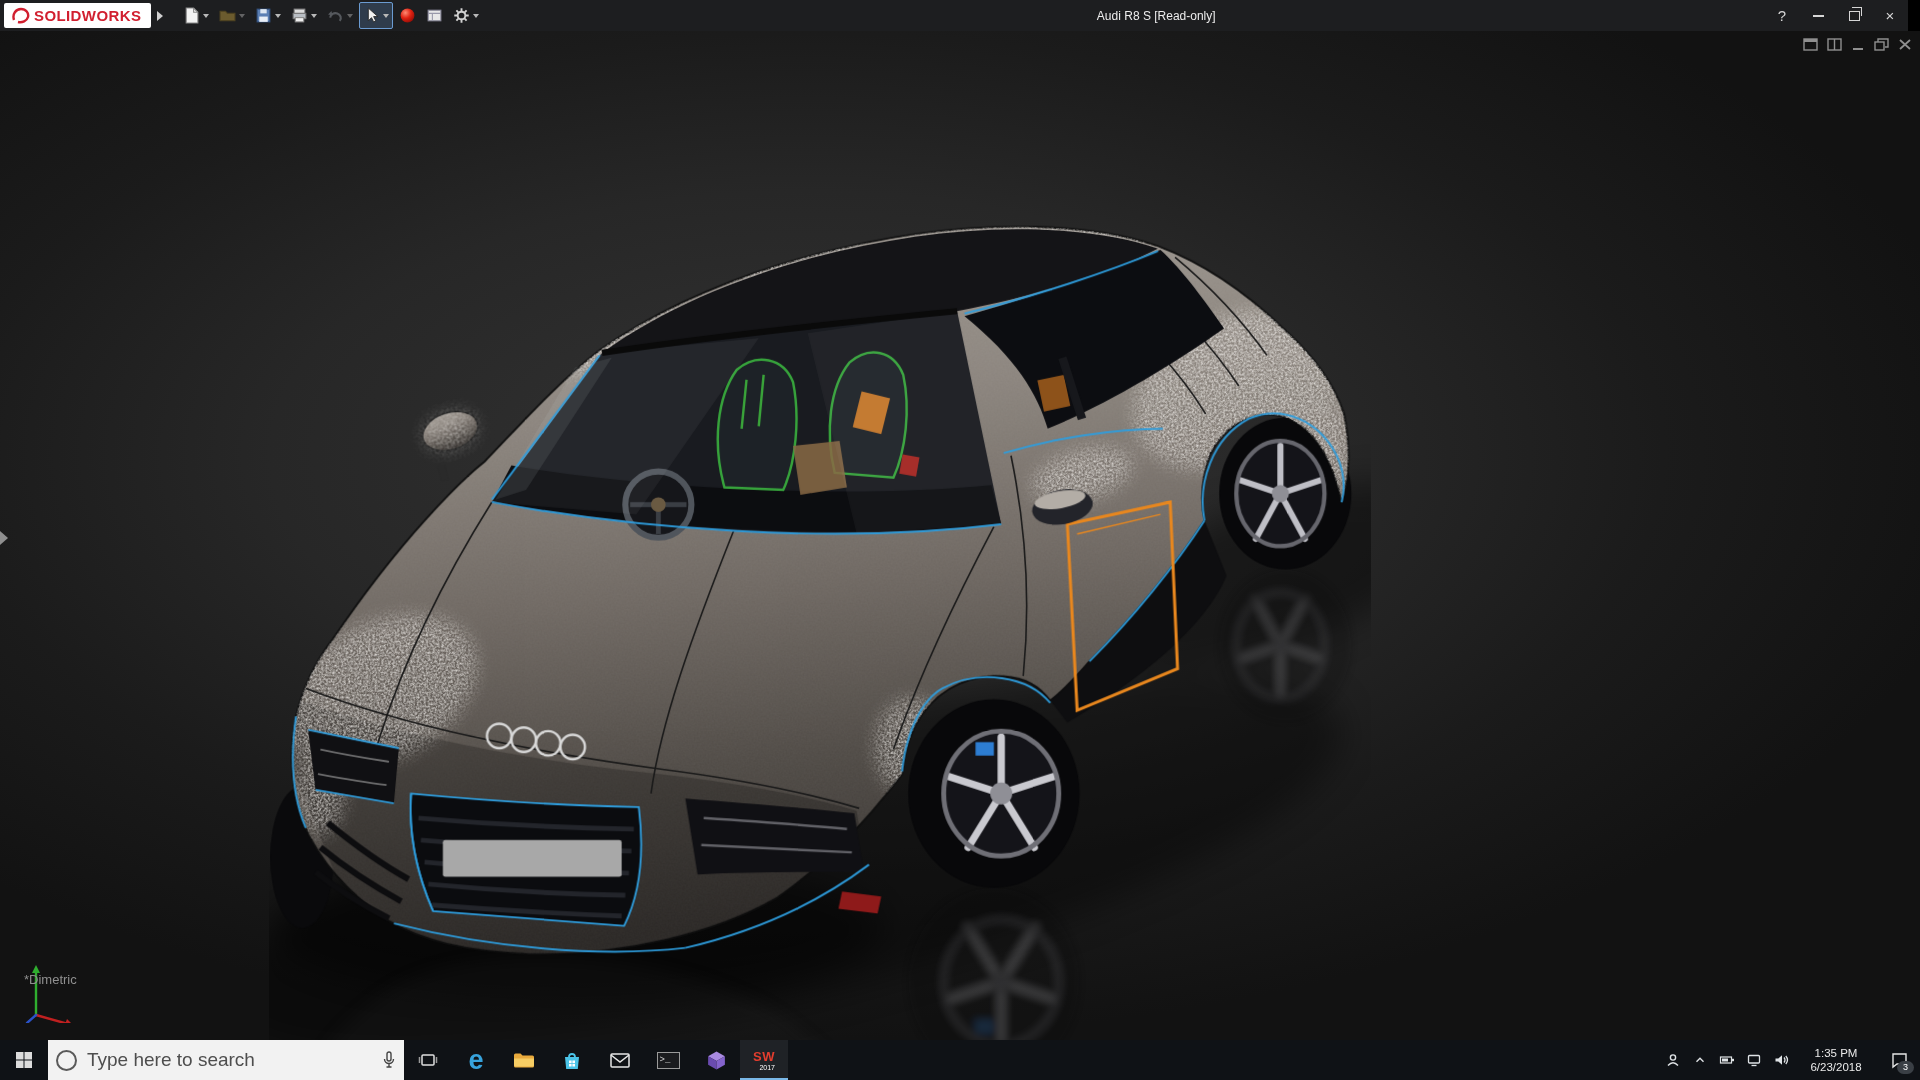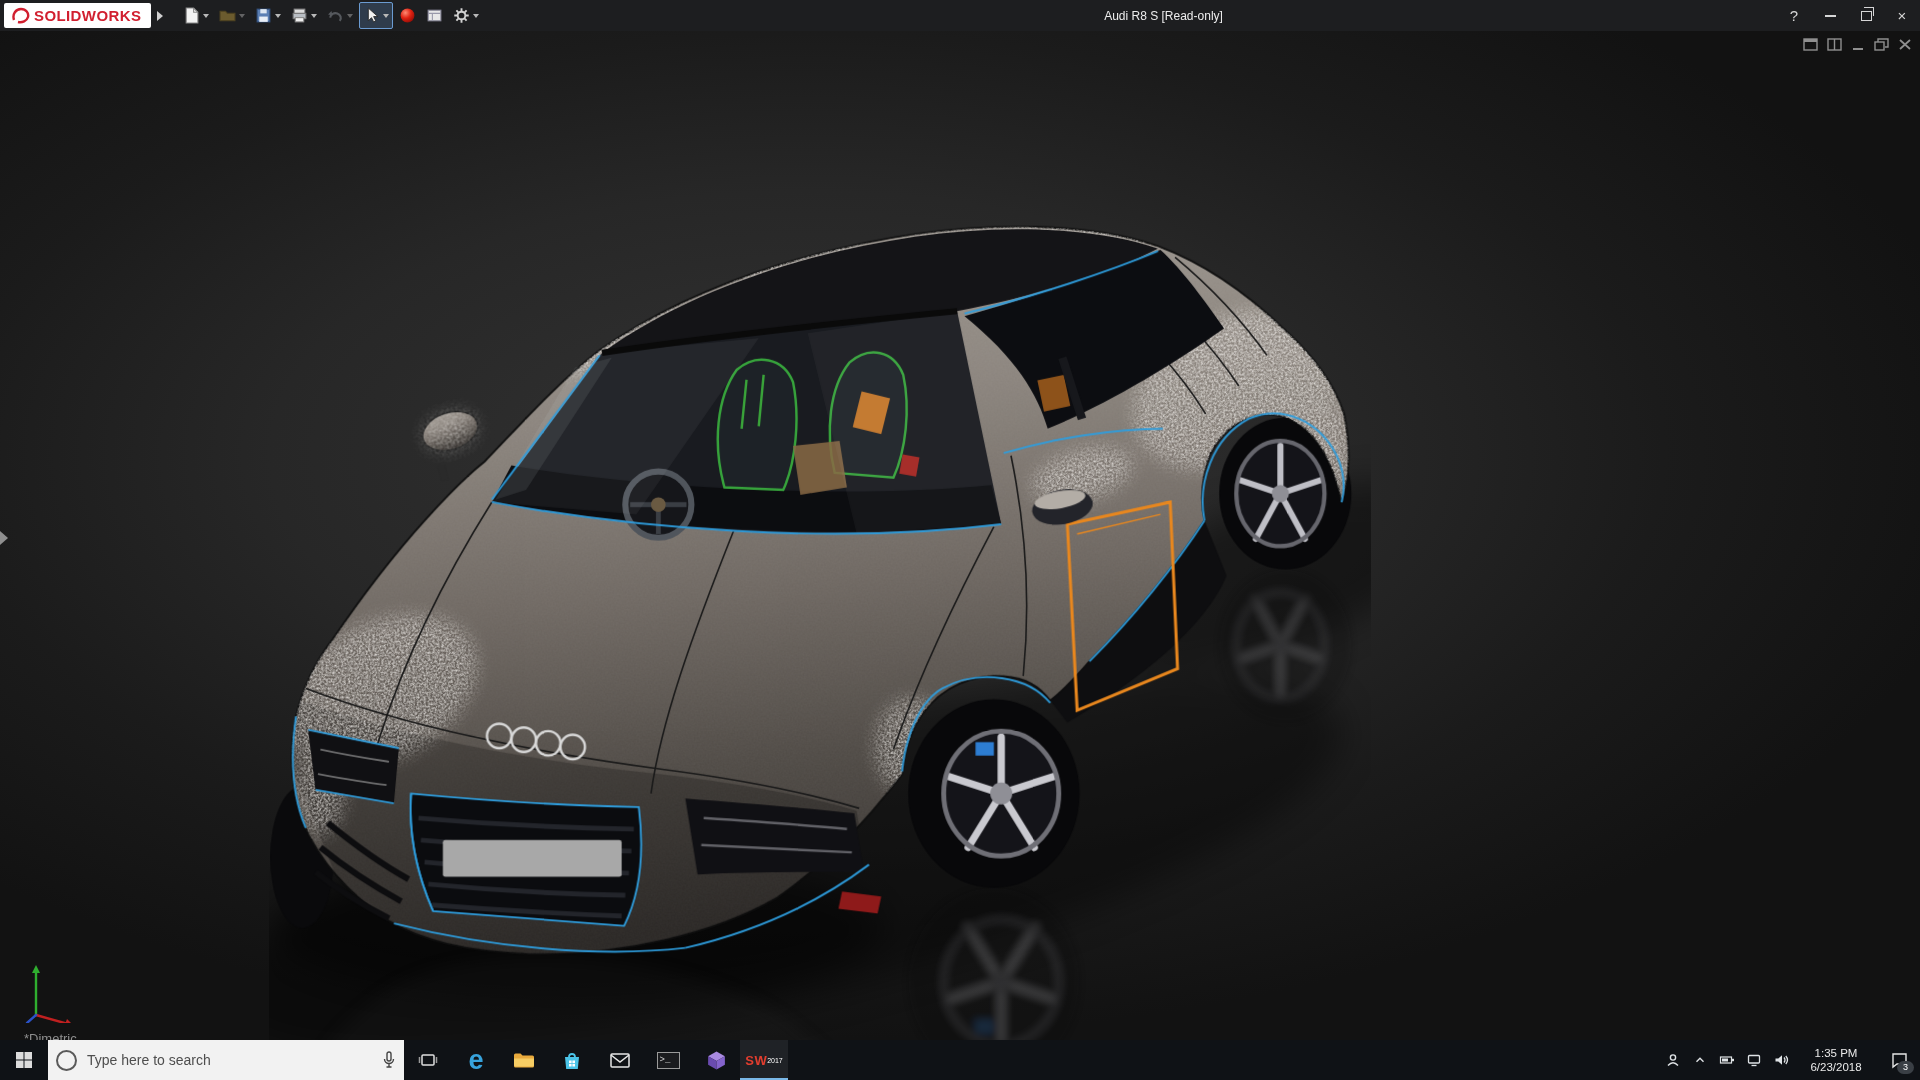--- a/index.html
+++ b/index.html
@@ -1,20 +1,20 @@
 <!DOCTYPE html>
 <html><head>
 <meta charset="utf-8">
 <style>
   html,body{margin:0;padding:0;width:1920px;height:1080px;overflow:hidden;background:#000;
     font-family:"Liberation Sans", sans-serif;-webkit-font-smoothing:antialiased;}
   .app{position:absolute;inset:0;}
 
   
-  .titlebar{position:absolute;top:0;left:0;right:0;height:31px;background:#1d1e20;
+  .titlebar{position:absolute;top:0;left:0;right:12px;height:31px;background:#1d1e20;
     display:flex;align-items:center;z-index:40;}
   .brand-pill{display:flex;align-items:center;gap:4px;background:#fff;height:25px;
     margin-left:4px;padding:0 10px 0 6px;border-radius:2px;}
   .brand-text{color:#d11f2f;font-weight:bold;font-size:15px;letter-spacing:.4px;}
   .flyout{width:18px;height:25px;display:flex;align-items:center;justify-content:center;}
   .flyout .tri{width:0;height:0;border-top:5px solid transparent;border-bottom:5px solid transparent;
     border-left:6px solid #cfcfcf;}
   .toolbar{display:flex;align-items:center;margin-left:10px;gap:2px;}
   .tool{height:25px;display:flex;align-items:center;padding:0 3px;border:1px solid transparent;border-radius:2px;}
   .tool.disabled{opacity:.45;}
@@ -29,40 +29,40 @@
   .restore-glyph::before{content:"";position:absolute;left:2px;top:-5px;width:9px;height:8px;
     border:1.4px solid #d6d6d6;border-left:none;border-bottom:none;}
 
   
   .viewport{position:absolute;top:31px;left:0;right:0;bottom:40px;
     background:radial-gradient(ellipse 62% 58% at 42% 42%, #333333 0%, #272727 45%, #1b1b1b 72%, #121212 100%);
     overflow:hidden;}
   .car-svg{position:absolute;left:269px;top:171px;width:1102px;height:839px;}
   .doc-controls{position:absolute;top:7px;right:8px;display:flex;gap:9px;align-items:center;}
   .doc-controls svg{display:block;}
-  .orientation-label{position:absolute;left:24px;top:1000px;color:#8f8f8f;font-size:13px;}
+  .orientation-label{position:absolute;left:24px;top:941px;color:#8f8f8f;font-size:13px;}
   .triad{position:absolute;left:20px;top:926px;}
   .tree-flyout{position:absolute;left:0;top:500px;width:0;height:0;
     border-top:7px solid transparent;border-bottom:7px solid transparent;border-left:8px solid #8f8f8f;}
 
   
   .taskbar{position:absolute;left:0;right:0;bottom:0;height:40px;background:#0f1216;display:flex;
     align-items:stretch;z-index:50;}
   .tb-btn{width:48px;display:flex;align-items:center;justify-content:center;}
   .search-box{width:340px;background:#f2f2f2;display:flex;align-items:center;gap:8px;padding:0 8px;}
-  .search-box input{flex:1;border:none;outline:none;background:transparent;font-size:14px;
+  .search-box input{flex:1;border:none;outline:none;background:transparent;font-size:19px;
     color:#a21caf;font-family:"Liberation Sans", sans-serif;}
   .search-box input::placeholder{color:#4e4e4e;opacity:1;}
   .cortana-ring{width:17px;height:17px;border:2px solid #5a5a5a;border-radius:50%;flex:0 0 auto;}
   .tb-app{width:48px;display:flex;align-items:center;justify-content:center;position:relative;}
   .tb-app.active{background:rgba(255,255,255,.07);box-shadow:inset 0 -2px 0 #7ab8e8;}
   .edge-e{font-size:27px;font-weight:bold;color:#37a3dd;line-height:1;}
   .console-icon{width:23px;height:17px;background:#1a1b1e;border:1px solid #9a9a9a;color:#d0d0d0;
     font-family:"Liberation Mono", monospace;font-size:9px;line-height:15px;padding-left:2px;box-sizing:border-box;}
-  .sw-icon{display:flex;flex-direction:row;align-items:center;line-height:1;}
+  .sw-icon{display:flex;flex-direction:column;align-items:flex-end;line-height:1;}
   .sw-icon .sw{color:#e23d2e;font-weight:800;font-size:13px;letter-spacing:.5px;}
   .sw-icon .yr{color:#fff;font-size:7px;margin-top:1px;}
   .tray{margin-left:auto;display:flex;align-items:center;}
   .tray-item{width:27px;height:40px;display:flex;align-items:center;justify-content:center;}
   .clock{width:84px;text-align:center;color:#eaeaea;font-size:11.5px;line-height:14px;}
   .action-center{width:42px;height:40px;display:flex;align-items:center;justify-content:center;position:relative;}
   .ac-badge{position:absolute;right:6px;bottom:6px;min-width:13px;height:13px;border-radius:7px;
     background:#3a3f45;color:#fff;font-size:9px;line-height:13px;text-align:center;padding:0 2px;}
 </style>
 </head>

